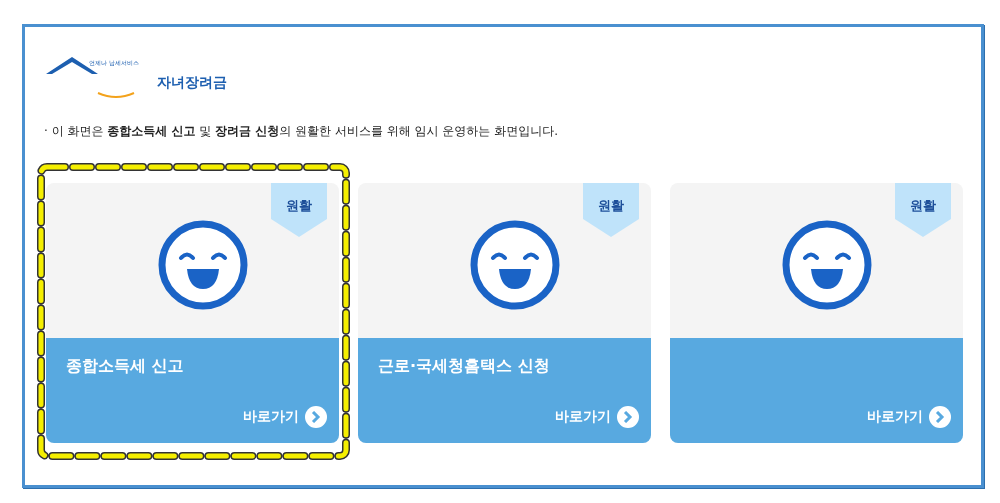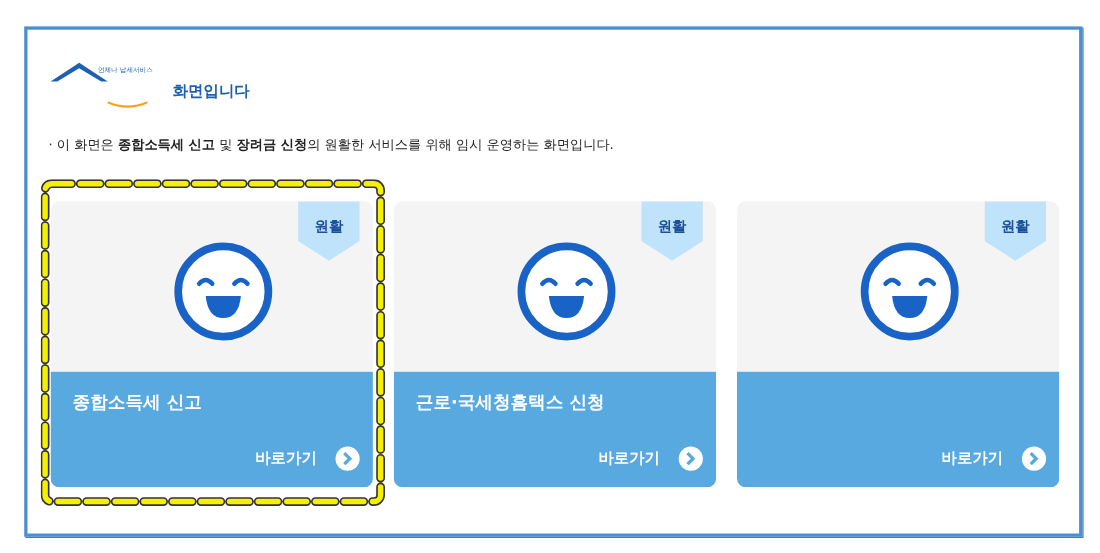--- a/index.html
+++ b/index.html
@@ -21,40 +21,40 @@
   .notice b { font-weight:bold; }
   .card { position:absolute; top:183px; width:293px; height:260px; border-radius:8px;
           background:#f4f4f4; overflow:hidden; }
   .card .top { position:absolute; left:0; top:0; right:0; height:155px;margin-left:11px; }
   .card .badge { position:absolute; right:12px; top:0; width:56px; height:54px; }
   .card .badge span { position:absolute; left:0; right:0; top:14px; text-align:center;
                       font-size:13px; font-weight:bold; color:#1d4f9a; }
   .card .face { position:absolute; left:100px; top:36px; }
   .card .bottom { position:absolute; left:0; right:0; top:155px; bottom:0; background:#58a9e0; }
   .card .title { position:absolute; left:20px; top:18px; color:#fff; font-size:16px; font-weight:bold; white-space:nowrap; }
-  .card .go { position:absolute; right:12px; top:68px; display:flex; align-items:center; gap:17px; }
+  .card .go { position:absolute; right:12px; top:68px; display:flex; align-items:center; gap:6px; }
   .card .go span { color:#fff; font-size:14px; font-weight:bold; }
   .card .go .arrow { width:22px; height:22px; border-radius:50%; background:#fff; display:flex;
                      align-items:center; justify-content:center; }
   .highlight { position:absolute; left:37px; top:163px; width:313px; height:297px; }
 </style>
 </head>
 <body>
 
 <div class="frame"></div>
 
 <div class="logo">
   <svg class="house" width="60" height="26" viewBox="0 0 60 26">
     <path d="M2 20 L28 3 L54 20 L48 20 L28 8 L8 20 Z" fill="#1d5fb0"></path>
   </svg>
   <span class="tag">언제나 납세서비스</span>
   <svg class="smile" width="40" height="8" viewBox="0 0 40 8">
     <path d="M2 1 Q20 9 38 1" stroke="#f3a21b" stroke-width="2" fill="none"></path>
   </svg>
-  <span class="ko">화면입니다</span>
+  <span class="ko">자녀장려금</span>
 </div>
 
 <div class="notice"><span>· 이 화면은 </span><b>종합소득세 신고</b><span> 및 </span><b>장려금 신청</b><span>의 원활한 서비스를 위해 임시 운영하는 화면입니다.</span></div>
 
 <div class="card" style="left:46px;">
   <div class="top">
     <div class="badge">
       <svg width="56" height="54" viewBox="0 0 56 54">
           <path d="M0 0 H56 V36 L28 54 L0 36 Z" fill="#bfe3fa"></path>
         </svg>

